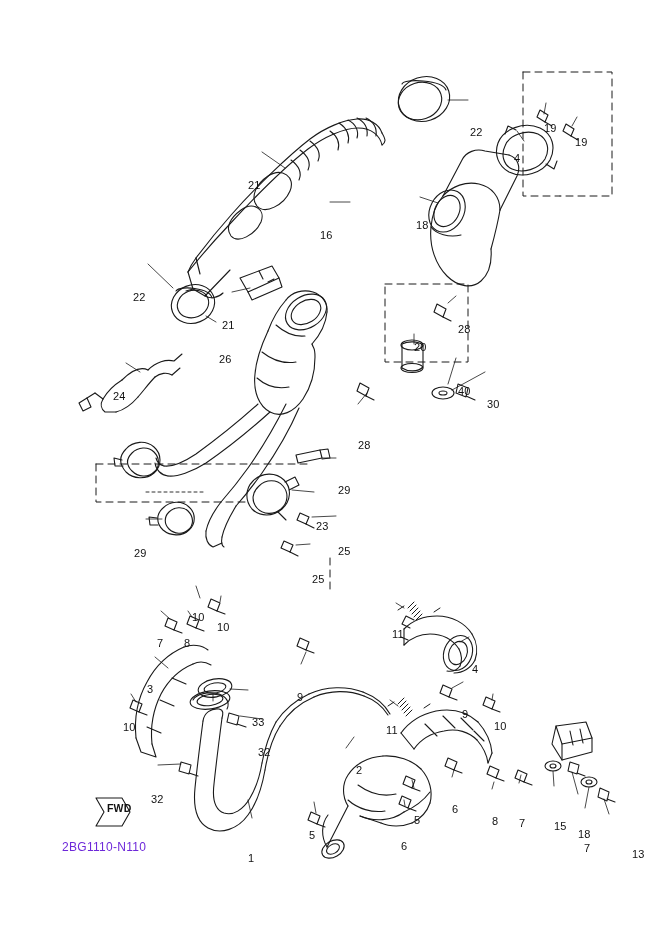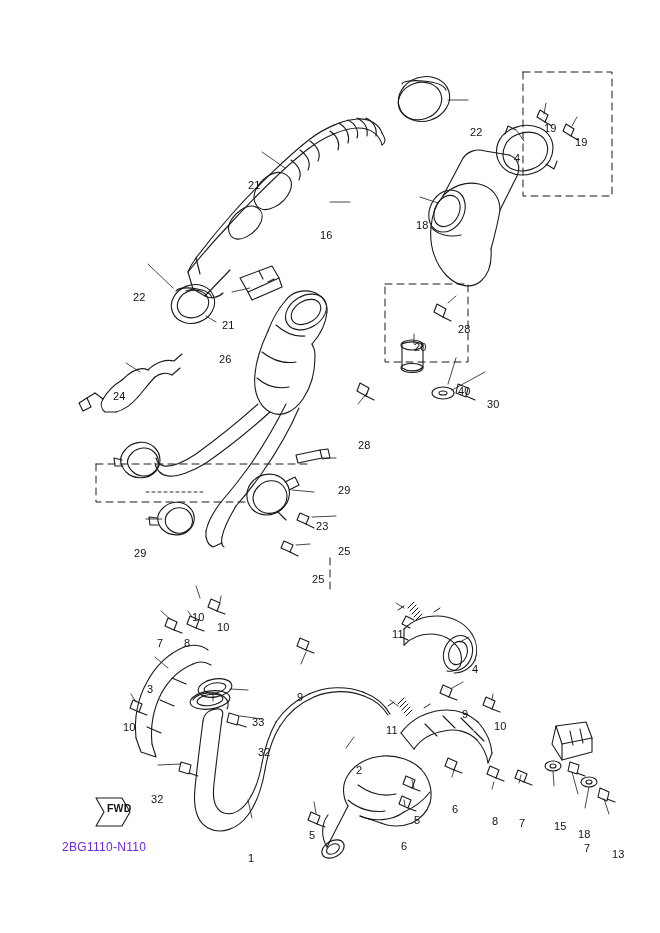--- a/index.html
+++ b/index.html
@@ -431,20 +431,20 @@
       <div class="callout" style="left: 462px; top: 678px;">9</div>
       <div class="callout" style="left: 258px; top: 716px;">32</div>
       <div class="callout" style="left: 494px; top: 690px;">10</div>
       <div class="callout" style="left: 356px; top: 734px;">2</div>
       <div class="callout" style="left: 151px; top: 763px;">32</div>
       <div class="callout" style="left: 452px; top: 773px;">6</div>
       <div class="callout" style="left: 492px; top: 785px;">8</div>
       <div class="callout" style="left: 554px; top: 790px;">15</div>
       <div class="callout" style="left: 578px; top: 798px;">18</div>
       <div class="callout" style="left: 584px; top: 812px;">7</div>
-      <div class="callout" style="left: 612px; top: 818px;">13</div>
+      <div class="callout" style="left: 632px; top: 818px;">13</div>
       <div class="callout" style="left: 309px; top: 799px;">5</div>
       <div class="callout" style="left: 414px; top: 784px;">5</div>
       <div class="callout" style="left: 519px; top: 787px;">7</div>
       <div class="callout" style="left: 401px; top: 810px;">6</div>
       <div class="callout" style="left: 248px; top: 822px;">1</div>
     </div>
 </div>
 
 </body></html>

